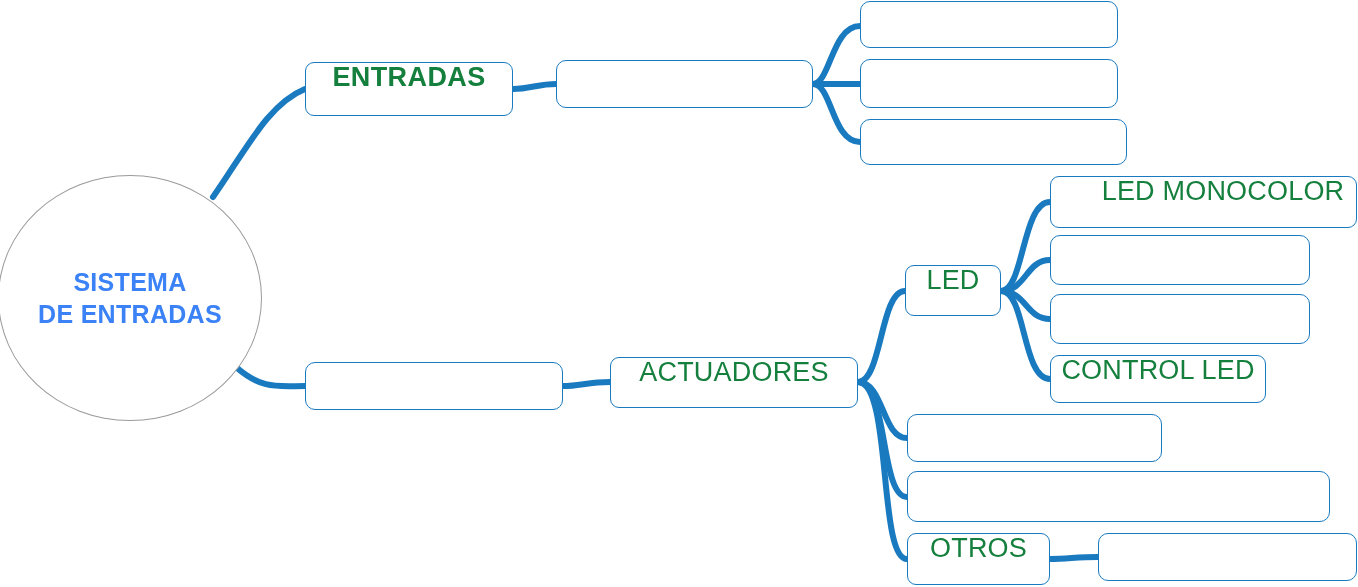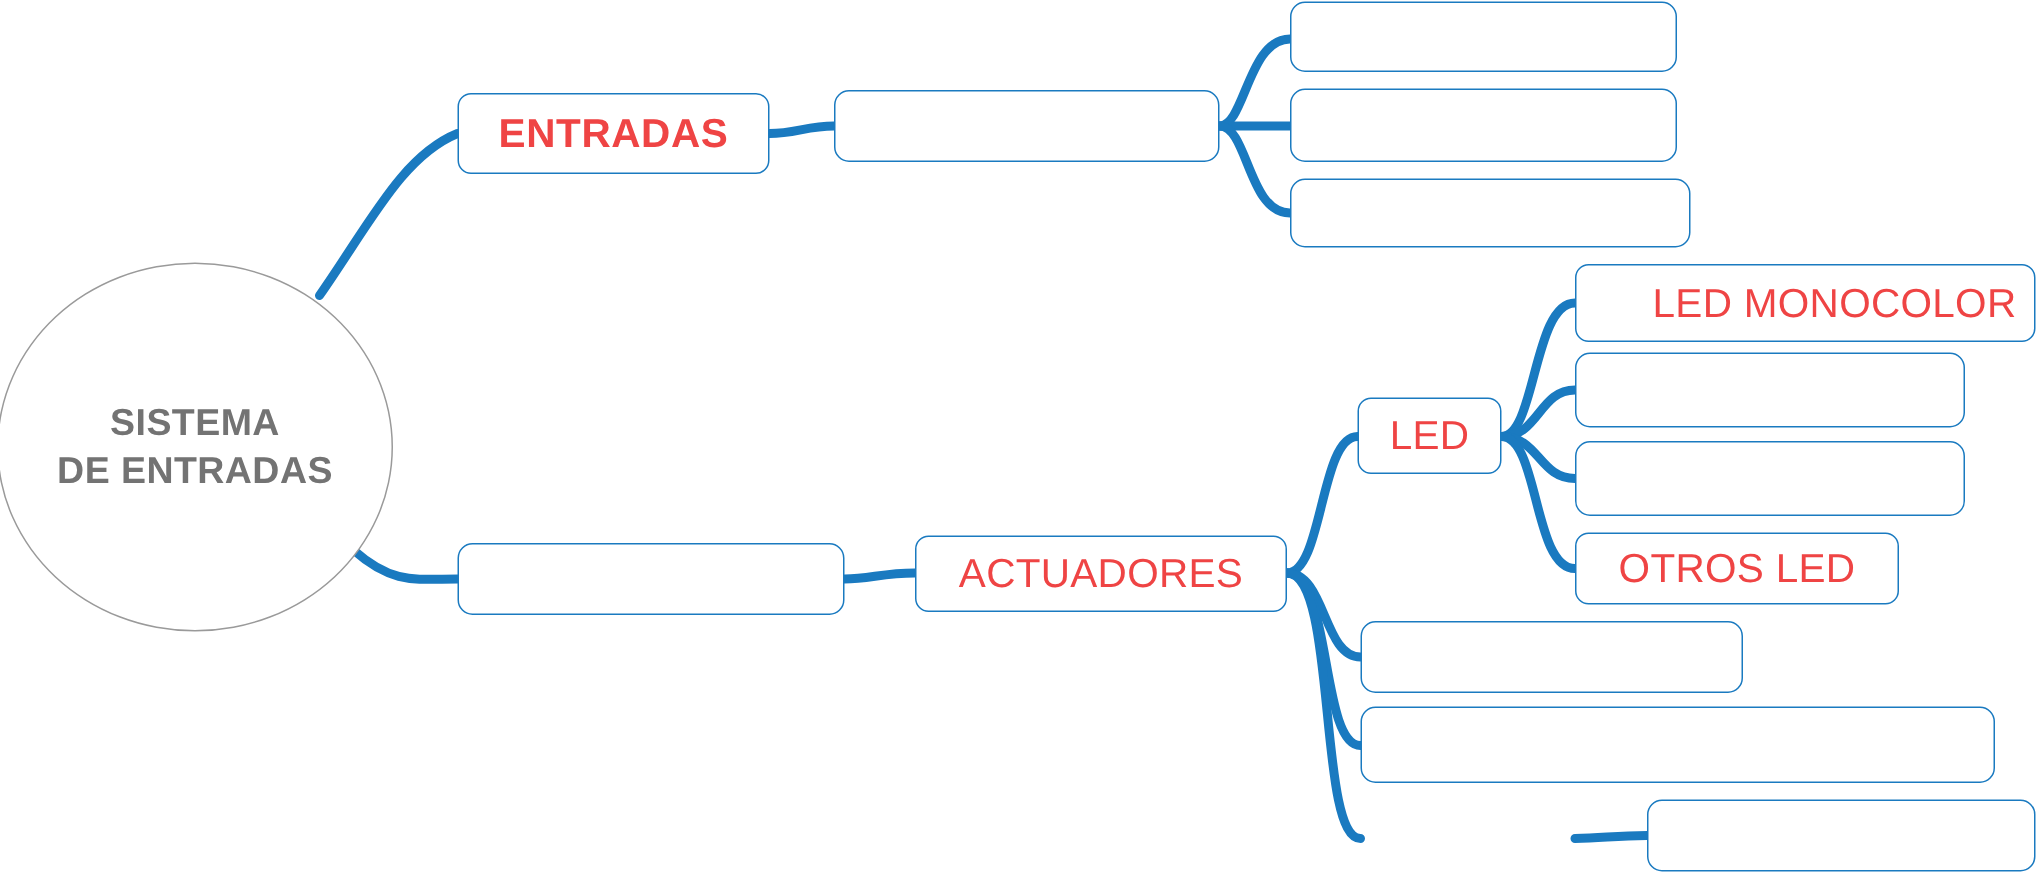--- a/index.html
+++ b/index.html
@@ -23,23 +23,22 @@
     height: 587px;
     pointer-events: none;
   }
   .node {
     position: absolute;
     box-sizing: border-box;
     background: #ffffff;
     border: 1.3px solid #1a7ac0;
     border-radius: 9px;
     display: flex;
-    align-items: center;
     justify-content: center;
-    color: #ef4444;
+    color: #15803d;
     line-height: 1.05;
     white-space: nowrap;
     z-index: 3;
   }
   .node.empty {
     border-radius: 10px;
   }
   .root-circle {
     position: absolute;
     box-sizing: border-box;
@@ -50,21 +49,21 @@
     align-items: center;
     justify-content: center;
     text-align: center;
     z-index: 3;
   }
   .root-label {
     font-weight: bold;
     font-size: 25px;
     letter-spacing: 0.3px;
     line-height: 1.28;
-    color: #737373;
+    color: #3b82f6;
   }
   .lbl {
     display: block;
   }
   .t-entradas {
     font-weight: bold;
     font-size: 27px;
     letter-spacing: 0.4px;
   }
   .t-plain {
@@ -155,29 +154,32 @@
 
   <div class="node empty" style="left:1050px; top:235px; width:260px; height:50px;">
     <span class="t-plain"></span>
   </div>
 
   <div class="node empty" style="left:1050px; top:294px; width:260px; height:50px;">
     <span class="t-plain"></span>
   </div>
 
   <div class="node" style="left:1050px; top:355px; width:216px; height:48px;">
-    <span class="t-plain">OTROS LED</span>
+    <span class="t-plain">CONTROL LED</span>
   </div>
 
   <div class="node empty" style="left:907px; top:414px; width:255px; height:48px;">
     <span class="t-plain"></span>
   </div>
 
   <div class="node empty" style="left:907px; top:471px; width:423px; height:51px;">
     <span class="t-plain"></span>
   </div>
 
+  <div class="node" style="left:907px; top:533px; width:143px; height:52px;">
+    <span class="t-plain">OTROS</span>
+  </div>
 
   <div class="node empty" style="left:1098px; top:533px; width:259px; height:48px;">
     <span class="t-plain"></span>
   </div>
 
 </div>
 
 </body></html>

